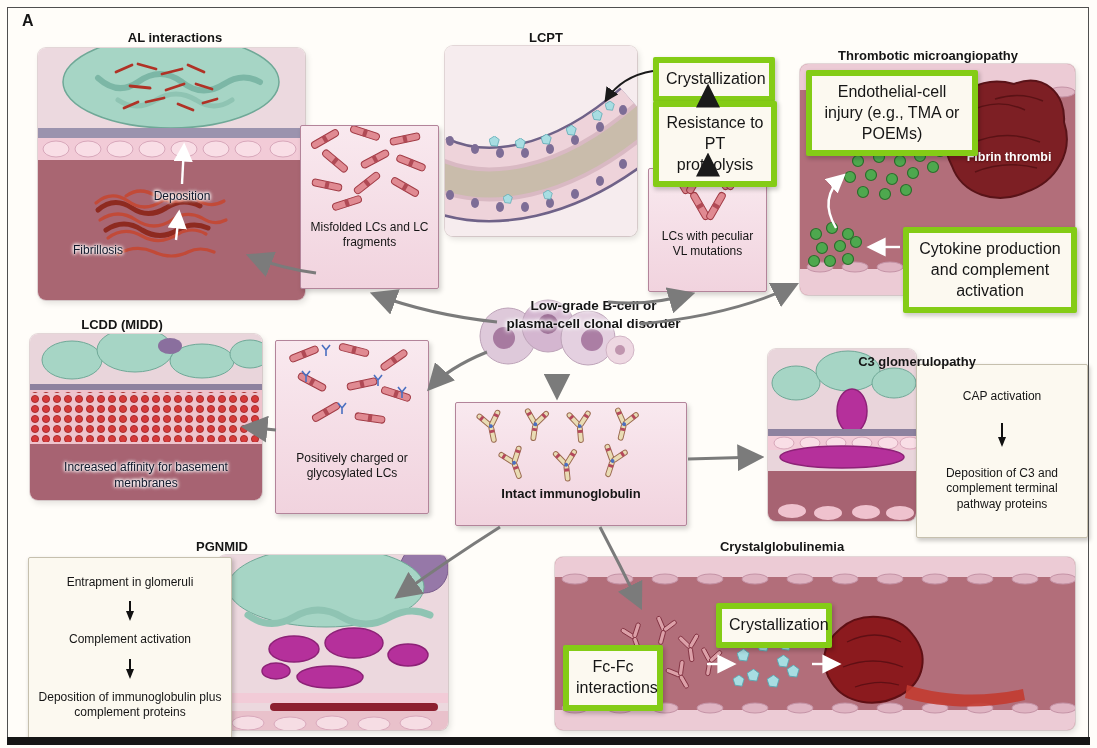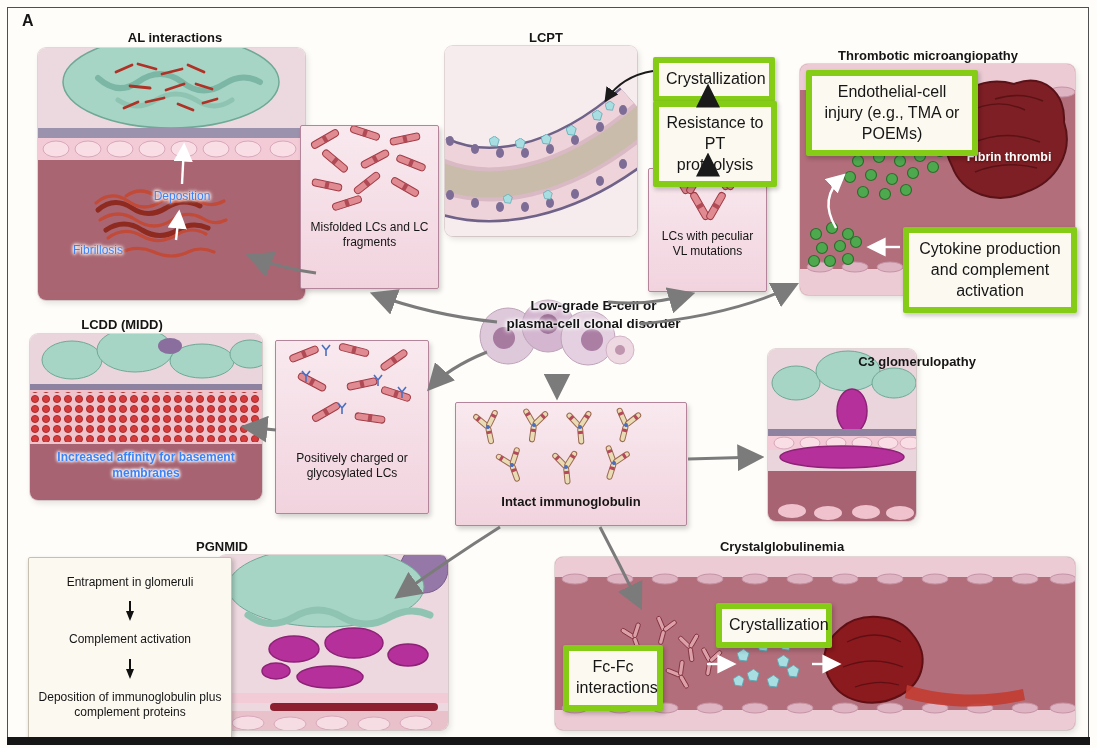--- a/index.html
+++ b/index.html
@@ -8,25 +8,25 @@
   .bottom-bar{position:absolute;left:7px;top:737px;width:1083px;height:8px;background:#161616;z-index:7;}
   .panel-letter{position:absolute;left:22px;top:12px;font-weight:bold;font-size:16px;z-index:5;}
   .title{position:absolute;font-weight:bold;font-size:13px;text-align:center;z-index:5;}
   .ill{position:absolute;border-radius:8px;overflow:hidden;box-shadow:0 0 0 1px rgba(140,90,110,.22),2px 3px 6px rgba(0,0,0,.12);z-index:1;}
   .ill svg{display:block;}
   .freefloat{position:absolute;z-index:1;}
   .pink-box{position:absolute;background:linear-gradient(#f9e9ef,#f1d3de);border:1.5px solid #b3849a;box-shadow:2px 3px 5px rgba(0,0,0,.18);border-radius:2px;display:flex;flex-direction:column;align-items:center;z-index:4;}
   .pink-box .caption{font-size:12px;text-align:center;padding:2px 6px 8px;line-height:1.25;}
   .cream-box{position:absolute;background:#fcf9f0;border:6px solid #84cc16;box-shadow:1.5px 2.5px 4px rgba(0,0,0,.2);font-size:16px;text-align:center;padding:6px 7px;line-height:1.3;border-radius:2px;z-index:4;}
   .flow-box{position:absolute;background:#fcf9f0;border:1px solid #c6c0ae;box-shadow:1.5px 2.5px 4px rgba(0,0,0,.2);display:flex;flex-direction:column;align-items:center;justify-content:space-evenly;font-size:12px;text-align:center;padding:6px;line-height:1.3;border-radius:2px;z-index:4;}
-  .halo{position:absolute;font-size:12px;text-align:center;color:#3b82f6;text-shadow:0 0 3px #fff,0 0 3px #fff,0 0 4px #fff,0 0 4px #fff;line-height:1.3;z-index:3;}
-  .halo.bold{font-weight:bold;}
+  .halo{position:absolute;font-size:12px;text-align:center;color:#0f172a;text-shadow:0 0 3px #fff,0 0 3px #fff,0 0 4px #fff,0 0 4px #fff;line-height:1.3;z-index:3;}
+  .halo.bold{font-weight:normal;margin-top:10px;}
   .halo-w{position:absolute;font-size:12.5px;font-weight:bold;text-align:center;color:#fff;text-shadow:0 1px 2px rgba(60,0,0,.65);line-height:1.25;z-index:3;}
   .hub-text{position:absolute;font-weight:bold;font-size:13.5px;text-align:center;text-shadow:0 0 3px #fff,0 0 4px #fff,0 0 5px #fff,0 0 6px #fff;line-height:1.3;z-index:3;}
-  .ig-label{font-weight:bold;font-size:13px;text-align:center;margin-top:auto;padding-bottom:16px;}
+  .ig-label{font-weight:bold;font-size:13px;text-align:center;margin-top:auto;padding-bottom:24px;}
   .overlay{position:absolute;left:0;top:0;pointer-events:none;z-index:6;}
   .varrow{flex:0 0 auto;}
 </style>
 </head>
 <body>
 
 <div class="fig">
 
   <svg width="0" height="0" style="position:absolute" aria-hidden="true">
     <defs>
@@ -454,20 +454,28 @@
     <div class="ig-label">Intact immunoglobulin</div>
   </div>
 
   <div class="cream-box" style="left:653px;top:57px;width:96px;">Crystallization</div>
   <div class="cream-box" style="left:653px;top:101px;width:98px;">Resistance to PT proteolysis</div>
   <div class="cream-box" style="left:903px;top:227px;width:148px;">Cytokine production and complement activation</div>
   <div class="cream-box" style="left:806px;top:70px;width:146px;">Endothelial-cell injury (e.g., TMA or POEMs)</div>
   <div class="cream-box" style="left:563px;top:645px;width:74px;">Fc-Fc interactions</div>
   <div class="cream-box" style="left:716px;top:603px;width:90px;">Crystallization</div>
 
+  <div class="flow-box" style="left:916px;top:364px;width:158px;height:160px;">
+    <div>CAP activation</div>
+    <svg class="varrow" width="12" height="24" viewBox="0 0 12 24">
+        <line x1="6" y1="0" x2="6" y2="16" stroke="#111" stroke-width="2"></line>
+        <path d="M2 14 L6 24 L10 14 Z" fill="#111"></path>
+      </svg>
+    <div>Deposition of C3 and complement terminal pathway proteins</div>
+  </div>
 
   <div class="flow-box" style="left:28px;top:557px;width:190px;height:168px;">
     <div>Entrapment in glomeruli</div>
     <svg class="varrow" width="12" height="20" viewBox="0 0 12 20">
         <line x1="6" y1="0" x2="6" y2="12" stroke="#111" stroke-width="2"></line>
         <path d="M2 10 L6 20 L10 10 Z" fill="#111"></path>
       </svg>
     <div>Complement activation</div>
     <svg class="varrow" width="12" height="20" viewBox="0 0 12 20">
         <line x1="6" y1="0" x2="6" y2="12" stroke="#111" stroke-width="2"></line>

